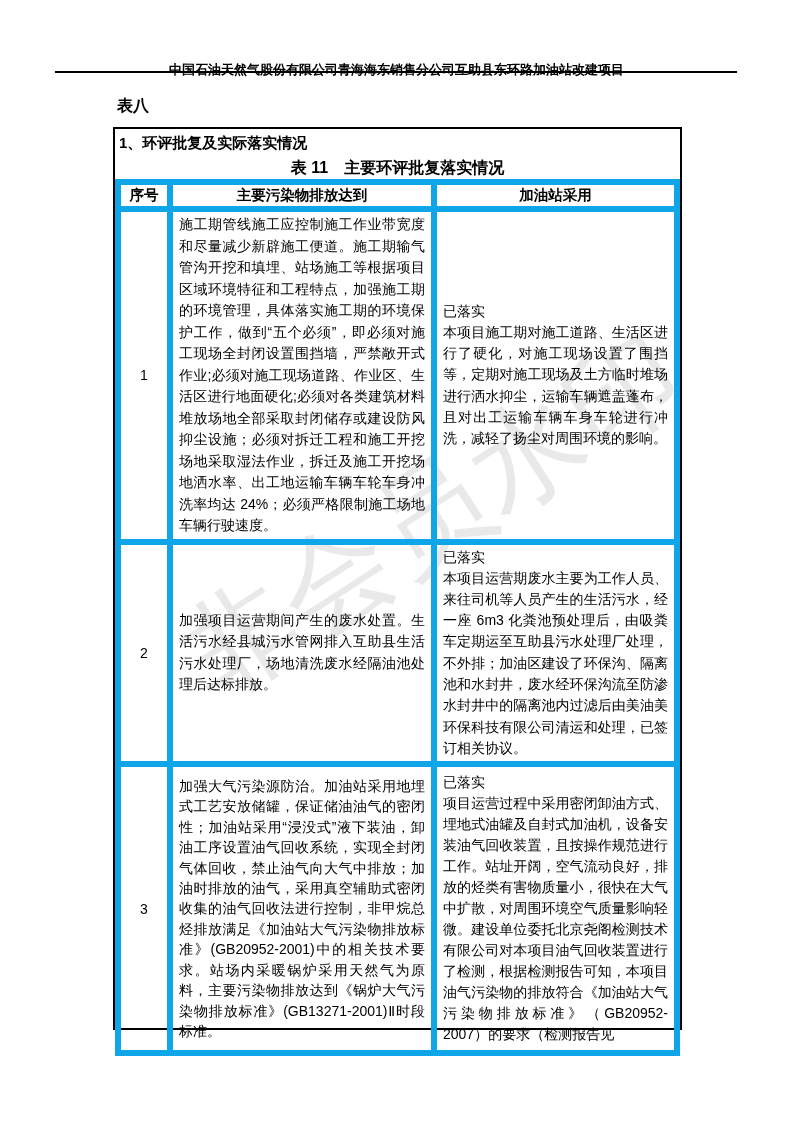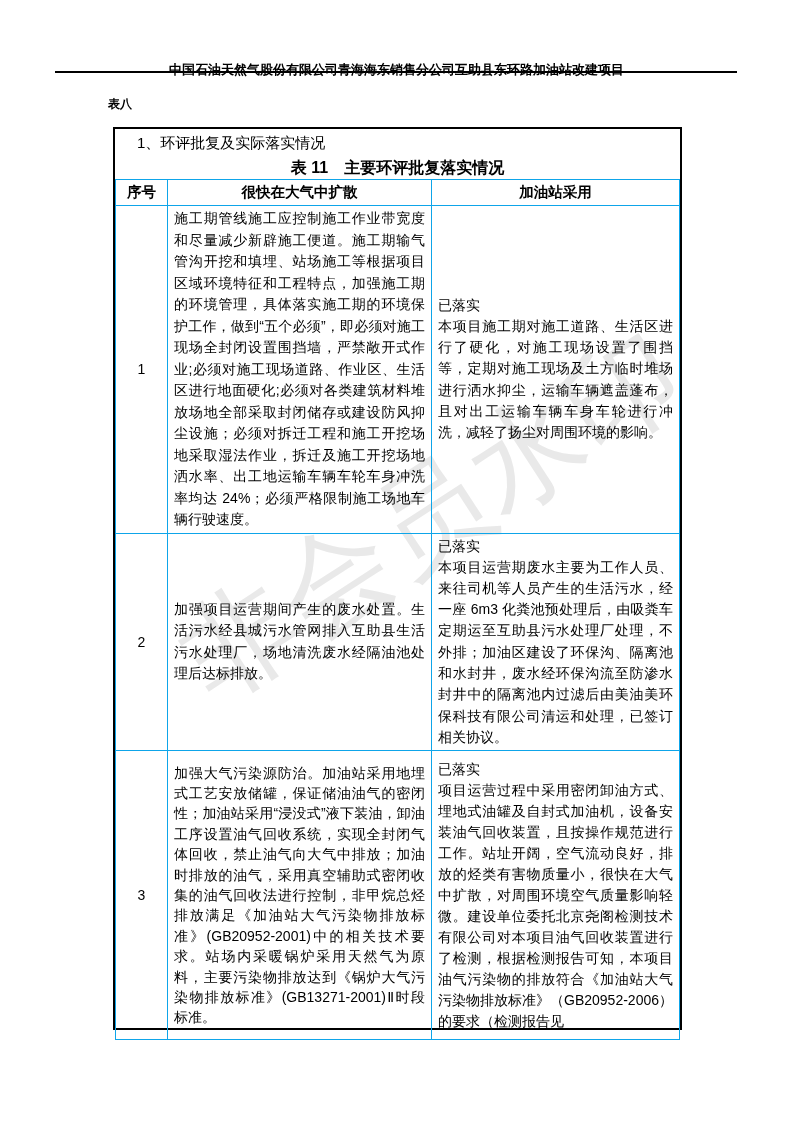--- a/index.html
+++ b/index.html
@@ -31,48 +31,48 @@
     font-size:13px; font-weight:bold;
     z-index:1;
     margin-top:17px;
   }
   .doc-header-rule {
     position:absolute; top:71px; left:55px; width:682px;
     border-top:2px solid #000;
     z-index:1;
   }
   .table8-label {
-    position:absolute; top:96px; left:108px;
-    font-size:12px; font-weight:bold;
+    position:absolute; top:96px; left:117px;
+    font-size:16px; font-weight:bold;
     z-index:1;
   }
   .outer-box {
     position:absolute; top:127px; left:113px;
     width:569px; height:903px;
     border:2px solid #000;
     z-index:1;
   }
   .section-title {
     height:26px;
-    padding:5px 6px 0 22px;
-    font-size:15px; font-weight:normal;
+    padding:5px 6px 0 4px;
+    font-size:15px; font-weight:bold;
   }
   .table-caption {
     height:24px;
     text-align:center;
     font-size:16px; font-weight:bold;
     padding-top:3px;
   }
   table.approval {
     width:100%;
     border-collapse:collapse;
     table-layout:fixed;
   }
   table.approval th, table.approval td {
-    border:1px solid #0ea5e9;
+    border:6px solid #0ea5e9;
     overflow:hidden;
     vertical-align:middle;
   }
   table.approval th {
     height:26px;
     font-size:14.5px; font-weight:bold;
     text-align:center;
     padding:1px 2px;
   }
   col.c-no  { width:52px; }
@@ -127,21 +127,21 @@
 
     <table class="approval">
       <colgroup>
         <col class="c-no">
           <col class="c-req">
           <col>
       </colgroup>
       <thead>
         <tr>
           <th>序号</th>
-          <th>很快在大气中扩散</th>
+          <th>主要污染物排放达到</th>
           <th>加油站采用</th>
         </tr>
       </thead>
       <tbody>
         <tr class="row-1">
           <td class="no-cell">1</td>
           <td class="text-cell">
             <div class="req-text">施工期管线施工应控制施工作业带宽度和尽量减少新辟施工便道。施工期输气管沟开挖和填埋、站场施工等根据项目区域环境特征和工程特点，加强施工期的环境管理，具体落实施工期的环境保护工作，做到“五个必须”，即必须对施工现场全封闭设置围挡墙，严禁敞开式作业;必须对施工现场道路、作业区、生活区进行地面硬化;必须对各类建筑材料堆放场地全部采取封闭储存或建设防风抑尘设施；必须对拆迁工程和施工开挖场地采取湿法作业，拆迁及施工开挖场地洒水率、出工地运输车辆车轮车身冲洗率均达 24%；必须严格限制施工场地车辆行驶速度。</div>
           </td>
           <td class="text-cell">
@@ -159,21 +159,21 @@
             <div class="status-body">本项目运营期废水主要为工作人员、来往司机等人员产生的生活污水，经一座 6m3 化粪池预处理后，由吸粪车定期运至互助县污水处理厂处理，不外排；加油区建设了环保沟、隔离池和水封井，废水经环保沟流至防渗水封井中的隔离池内过滤后由美油美环保科技有限公司清运和处理，已签订相关协议。</div>
           </td>
         </tr>
         <tr class="row-3">
           <td class="no-cell">3</td>
           <td class="text-cell">
             <div class="req-text">加强大气污染源防治。加油站采用地埋式工艺安放储罐，保证储油油气的密闭性；加油站采用“浸没式”液下装油，卸油工序设置油气回收系统，实现全封闭气体回收，禁止油气向大气中排放；加油时排放的油气，采用真空辅助式密闭收集的油气回收法进行控制，非甲烷总烃排放满足《加油站大气污染物排放标准》(GB20952-2001)中的相关技术要求。站场内采暖锅炉采用天然气为原料，主要污染物排放达到《锅炉大气污染物排放标准》(GB13271-2001)Ⅱ时段标准。</div>
           </td>
           <td class="text-cell">
             <div class="status-head">已落实</div>
-            <div class="status-body">项目运营过程中采用密闭卸油方式、埋地式油罐及自封式加油机，设备安装油气回收装置，且按操作规范进行工作。站址开阔，空气流动良好，排放的烃类有害物质量小，很快在大气中扩散，对周围环境空气质量影响轻微。建设单位委托北京尧阁检测技术有限公司对本项目油气回收装置进行了检测，根据检测报告可知，本项目油气污染物的排放符合《加油站大气污染物排放标准》（GB20952-2006）的要求（检测报告见</div>
+            <div class="status-body">项目运营过程中采用密闭卸油方式、埋地式油罐及自封式加油机，设备安装油气回收装置，且按操作规范进行工作。站址开阔，空气流动良好，排放的烃类有害物质量小，很快在大气中扩散，对周围环境空气质量影响轻微。建设单位委托北京尧阁检测技术有限公司对本项目油气回收装置进行了检测，根据检测报告可知，本项目油气污染物的排放符合《加油站大气污染物排放标准》（GB20952-2007）的要求（检测报告见</div>
           </td>
         </tr>
       </tbody>
     </table>
   </div>
 
 
 </div>
 
 </body></html>

